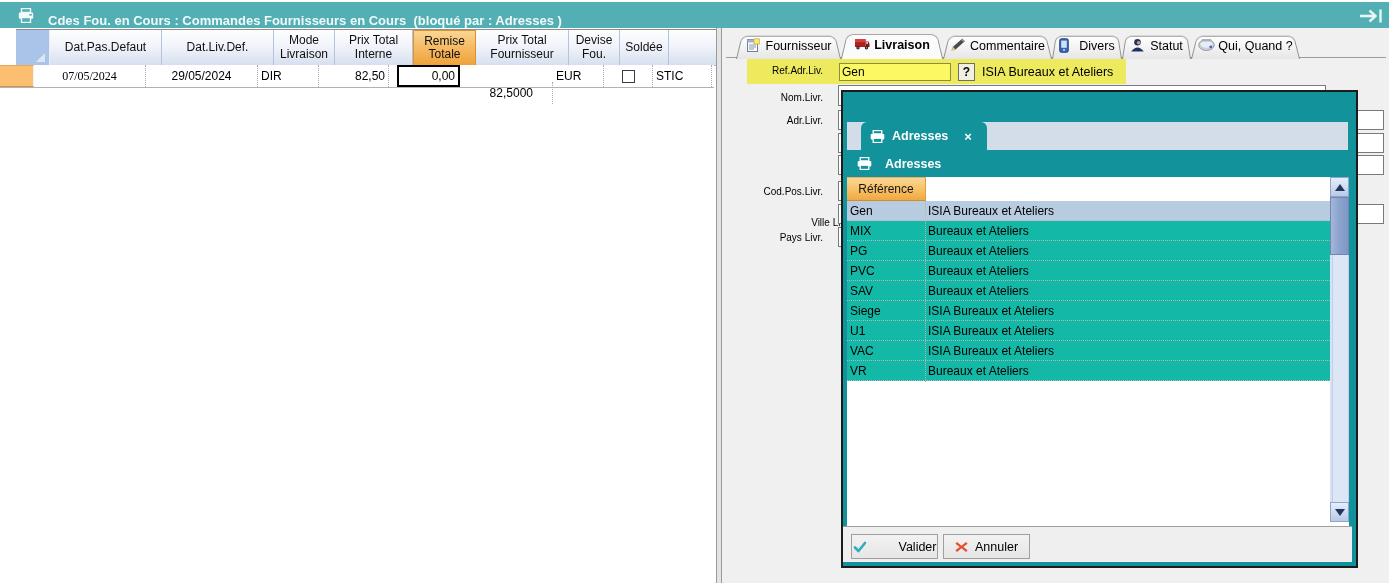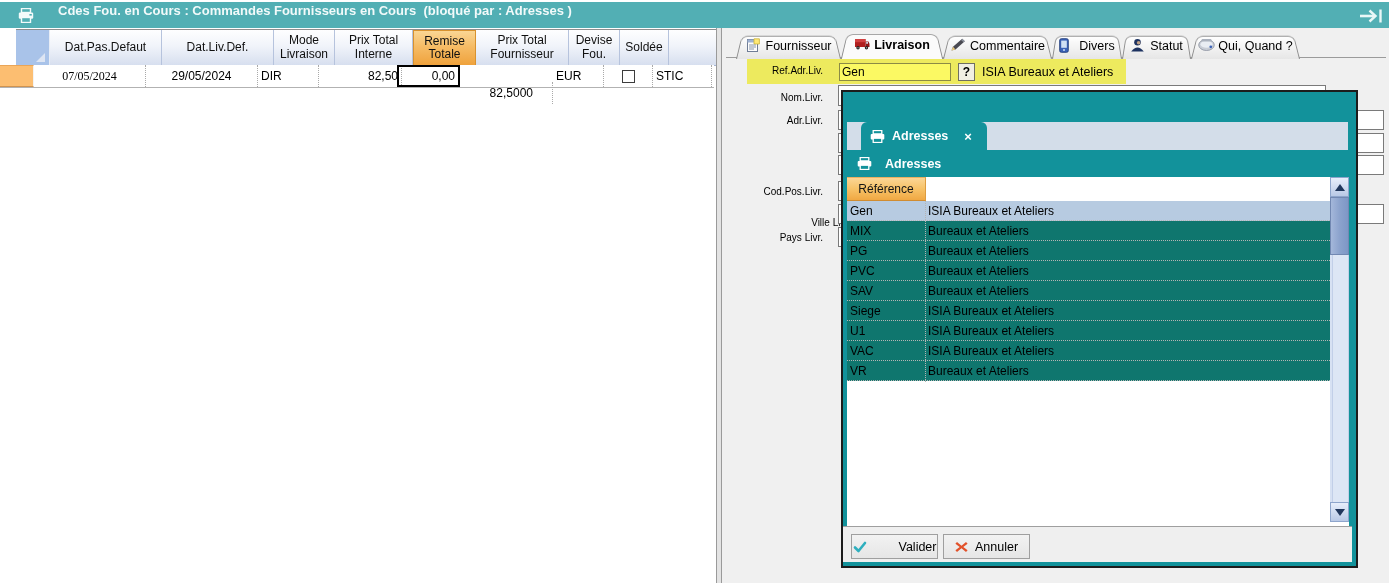--- a/index.html
+++ b/index.html
@@ -8,21 +8,21 @@
     font-family:"Liberation Sans",sans-serif;background:#ffffff;
     -webkit-font-smoothing:antialiased;
   }
   .abs{position:absolute;}
   
   #title-bar{
     left:0;top:2px;width:1389px;height:26px;
     background:var(--teal);
     color:#f2fafa;font-size:13px;font-weight:bold;
   }
-  #title-text{left:48px;top:1px;white-space:pre;margin-left:10px;}
+  #title-text{left:48px;top:11px;white-space:pre;}
   #skip-icon{right:6px;top:7px;width:24px;height:14px;}
   
   #grid{left:16px;top:29px;width:714px;height:59px;border-top:1.5px solid #8e8e8e;padding-left:12px;}
   .gh-cell{
     top:0;height:36px;
     background:linear-gradient(#fefeff, #f1f4fa 45%, #d7dfef);
     border-right:1px solid #b6c3dd;border-bottom:1px solid #a7b7d6;
     box-sizing:border-box;
     display:flex;align-items:center;justify-content:center;text-align:center;
     font-size:12px;color:#101010;line-height:13.5px;
@@ -114,21 +114,21 @@
   }
   #popup-table{left:4px;top:85px;width:502px;height:349px;background:#fff;}
   .pt-head{
     top:0;height:24px;box-sizing:border-box;border-right:1px solid #dd9c3f;
     background:linear-gradient(#fbd695, #f7c267 50%, #f0a843);
     border-top:1px solid #e9b063;border-bottom:1px solid #d08c31;
     display:flex;align-items:center;justify-content:center;
     font-size:12px;color:#151515;
   }
   #pt-rows{left:0;top:24px;width:483px;}
-  .pt-row{position:relative;width:483px;height:20px;box-sizing:border-box;border-bottom:1px dotted #b5b5b5;background:#0f766e;}
+  .pt-row{position:relative;width:483px;height:20px;box-sizing:border-box;border-bottom:1px dotted #b5b5b5;background:#14b8a6;}
   .pt-row.selected{background:#b7cbe1;}
   .pt-ref{position:absolute;left:3px;top:0;width:72px;height:20px;font-size:12px;display:flex;align-items:center;color:#000;}
   .pt-des{position:absolute;left:81px;top:0;height:20px;font-size:12px;display:flex;align-items:center;color:#000;}
   #pt-colsep{left:78px;top:24px;width:1px;height:181px;border-left:1px dotted #b5b5b5;}
   
   #pt-scroll{left:483px;top:0;width:19px;height:345px;background:#d7e1f3;}
   .sb-btn{
     left:0;width:19px;height:20px;
     background:linear-gradient(#e7eefb,#b9c9e6);
     border:1px solid #8ea5cc;box-sizing:border-box;
@@ -211,21 +211,21 @@
           <span></span>
         </div>
       </div>
   </div>
   <div id="grid-row" class="abs">
     <div class="gr-head abs"></div>
     <div id="grid-cells">
         <div class="gd-cell abs" style="left: 34px; width: 112px; justify-content: center; padding: 0px 3px; font-family: Liberation Serif, serif;">07/05/2024</div>
         <div class="gd-cell abs" style="left: 146px; width: 112px; justify-content: center; padding: 0px 3px;">29/05/2024</div>
         <div class="gd-cell abs" style="left: 258px; width: 61px; justify-content: flex-start; padding: 0px 3px;">DIR</div>
-        <div class="gd-cell abs" style="left: 324px; width: 78px; justify-content: flex-end; padding: 0px 3px;">82,50</div>
+        <div class="gd-cell abs" style="left: 311px; width: 78px; justify-content: flex-end; padding: 0px 3px;">82,50</div>
         <div class="gd-cell abs sel" style="left: 397px; width: 63px; justify-content: flex-end; padding: 0px 3px;">0,00</div>
         <div class="gd-cell abs" style="left: 460px; width: 93px; justify-content: flex-end; padding: 0px 19px; margin-top: 17px;">82,5000</div>
         <div class="gd-cell abs" style="left: 553px; width: 51px; justify-content: flex-start; padding: 0px 3px;">EUR</div>
         <div class="gd-cell abs" style="left: 604px; width: 49px; justify-content: center; padding: 0px 3px;">
           <span class="cbx"></span>
         </div>
         <div class="gd-cell abs" style="left: 653px; width: 59px; justify-content: flex-start; padding: 8px 3px;">STIC</div>
       </div>
   </div>
 

